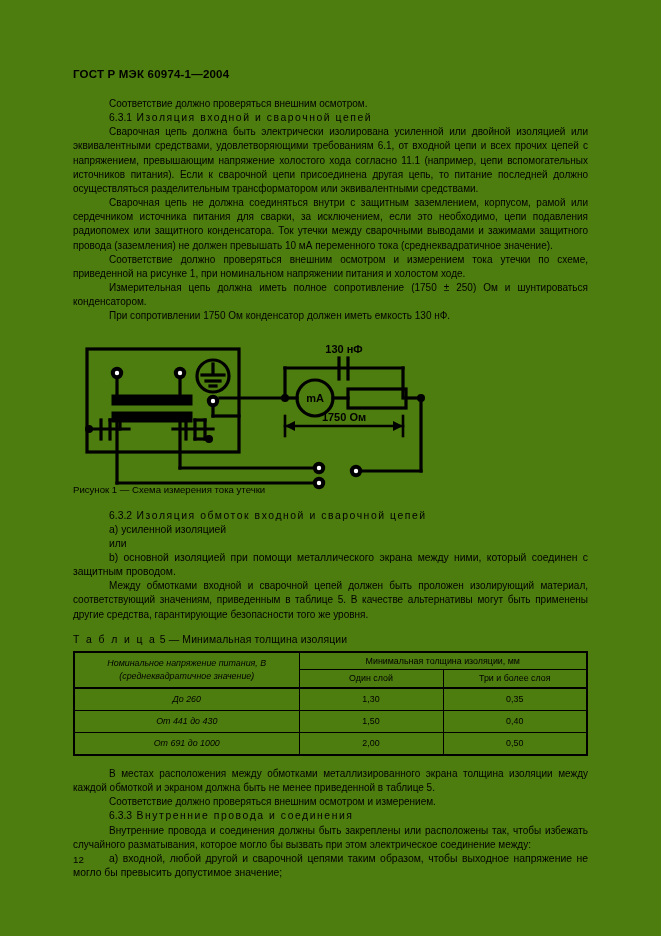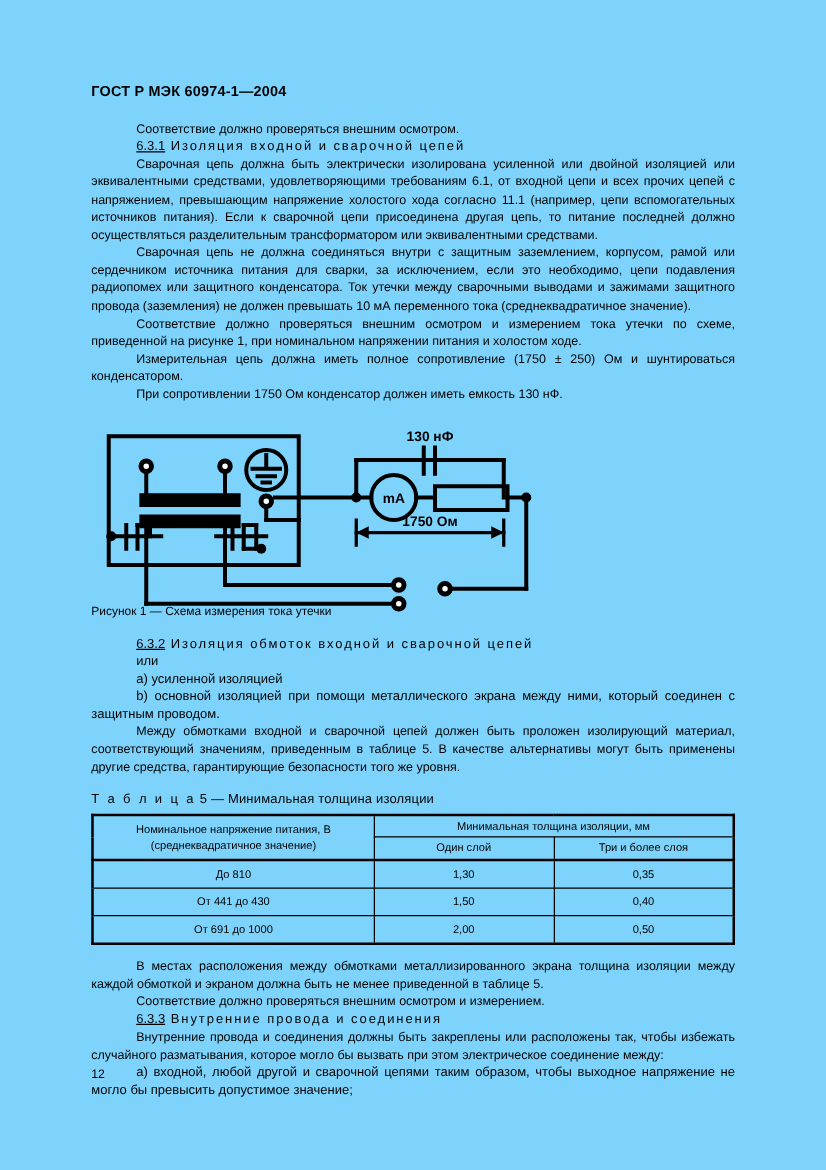--- a/index.html
+++ b/index.html
@@ -4,21 +4,21 @@
 <style>
   html, body {
     margin: 0;
     padding: 0;
     background: #ffffff;
   }
   .page {
     position: relative;
     width: 661px;
     height: 936px;
-    background: #7dd3fc;
+    background: #4d7c0f;
     font-family: "Liberation Sans", sans-serif;
     color: #000000;
     overflow: hidden;
     box-sizing: border-box;
   }
 
   .doc-header {
     position: absolute;
     left: 73px;
     top: 68px;
@@ -45,21 +45,21 @@
   }
 
   p.heading {
     margin: 0;
     font-size: 10.4px;
     line-height: 14.15px;
     text-indent: 36px;
     letter-spacing: 1.55px;
     white-space: nowrap;
   }
-  p.heading .num { letter-spacing: 0; text-decoration: underline; }
+  p.heading .num { letter-spacing: 0; }
 
   p.list {
     margin: 0;
     font-size: 10.4px;
     line-height: 14.15px;
     text-indent: 36px;
     text-align: justify;
   }
 
   
@@ -97,21 +97,21 @@
     border: 1px solid #000;
     font-weight: normal;
     font-size: 8.9px;
     text-align: center;
     vertical-align: middle;
     padding: 2px 3px;
     line-height: 12.5px;
   }
   table.t5 .outer-top    { border-top-width: 2px; }
   table.t5 .outer-bottom { border-bottom-width: 2px; }
-  table.t5 .outer-left   { border-left-width: 2px; }
+  table.t5 .outer-left   { border-left-width: 2px; font-style: italic; }
   table.t5 .outer-right  { border-right-width: 2px; }
   table.t5 .thick-under  { border-bottom-width: 2px; }
   td.c1 { width: 42.4%; height: 20px; }
   td.c2 { width: 28.8%; }
   td.c3 { width: 28.8%; }
   td.datacell { height: 17px; font-size: 9.4px; }
   .gap-m { height: 11px; }
   .gap-fig-top { height: 10px; }
 
   .page-number {
@@ -236,22 +236,22 @@
         <text x="271" y="81" font-family="Liberation Sans, sans-serif" font-size="11" font-weight="bold" text-anchor="middle" fill="#000">1750 Ом</text>
       </svg>
 
       <div class="fig-caption">Рисунок 1 — Схема измерения тока утечки</div>
     </div>
 
     <p class="heading">
       <span class="num">6.3.2</span><span>&nbsp;</span><span>Изоляция обмоток входной и сварочной цепей</span>
     </p>
 
+    <p class="list">a)  усиленной изоляцией</p>
     <p class="list">или</p>
-    <p class="list">a)  усиленной изоляцией</p>
     <p class="list">b)  основной изоляцией при помощи металлического экрана между ними, который соединен с защитным проводом.</p>
 
     <p class="body">Между обмотками входной и сварочной цепей должен быть проложен изолирующий материал, соответствующий значениям, приведенным в таблице 5. В качестве альтернативы могут быть применены другие средства, гарантирующие безопасности того же уровня.</p>
 
     <div class="gap-m"></div>
 
     <p class="table-title"><span class="tword">Т а б л и ц а</span><span>&nbsp;</span><span>5</span><span>&nbsp;</span><span>—</span><span>&nbsp;</span><span>Минимальная толщина изоляции</span></p>
 
     <table class="t5">
       <tbody>
@@ -261,21 +261,21 @@
             <span>(среднеквадратичное значение)</span>
           </td>
           <td class="outer-top outer-right" colspan="2">Минимальная толщина изоляции, мм</td>
         </tr>
         <tr>
           <td class="c2 thick-under">Один слой</td>
           <td class="c3 outer-right thick-under">Три и более слоя</td>
         </tr>
 
         <tr>
-          <td class="datacell outer-left">До 810</td>
+          <td class="datacell outer-left">До 260</td>
           <td class="datacell">1,30</td>
           <td class="datacell outer-right">0,35</td>
         </tr>
         <tr>
           <td class="datacell outer-left">От 441 до 430</td>
           <td class="datacell">1,50</td>
           <td class="datacell outer-right">0,40</td>
         </tr>
         <tr>
           <td class="datacell outer-left outer-bottom">От 691 до 1000</td>

